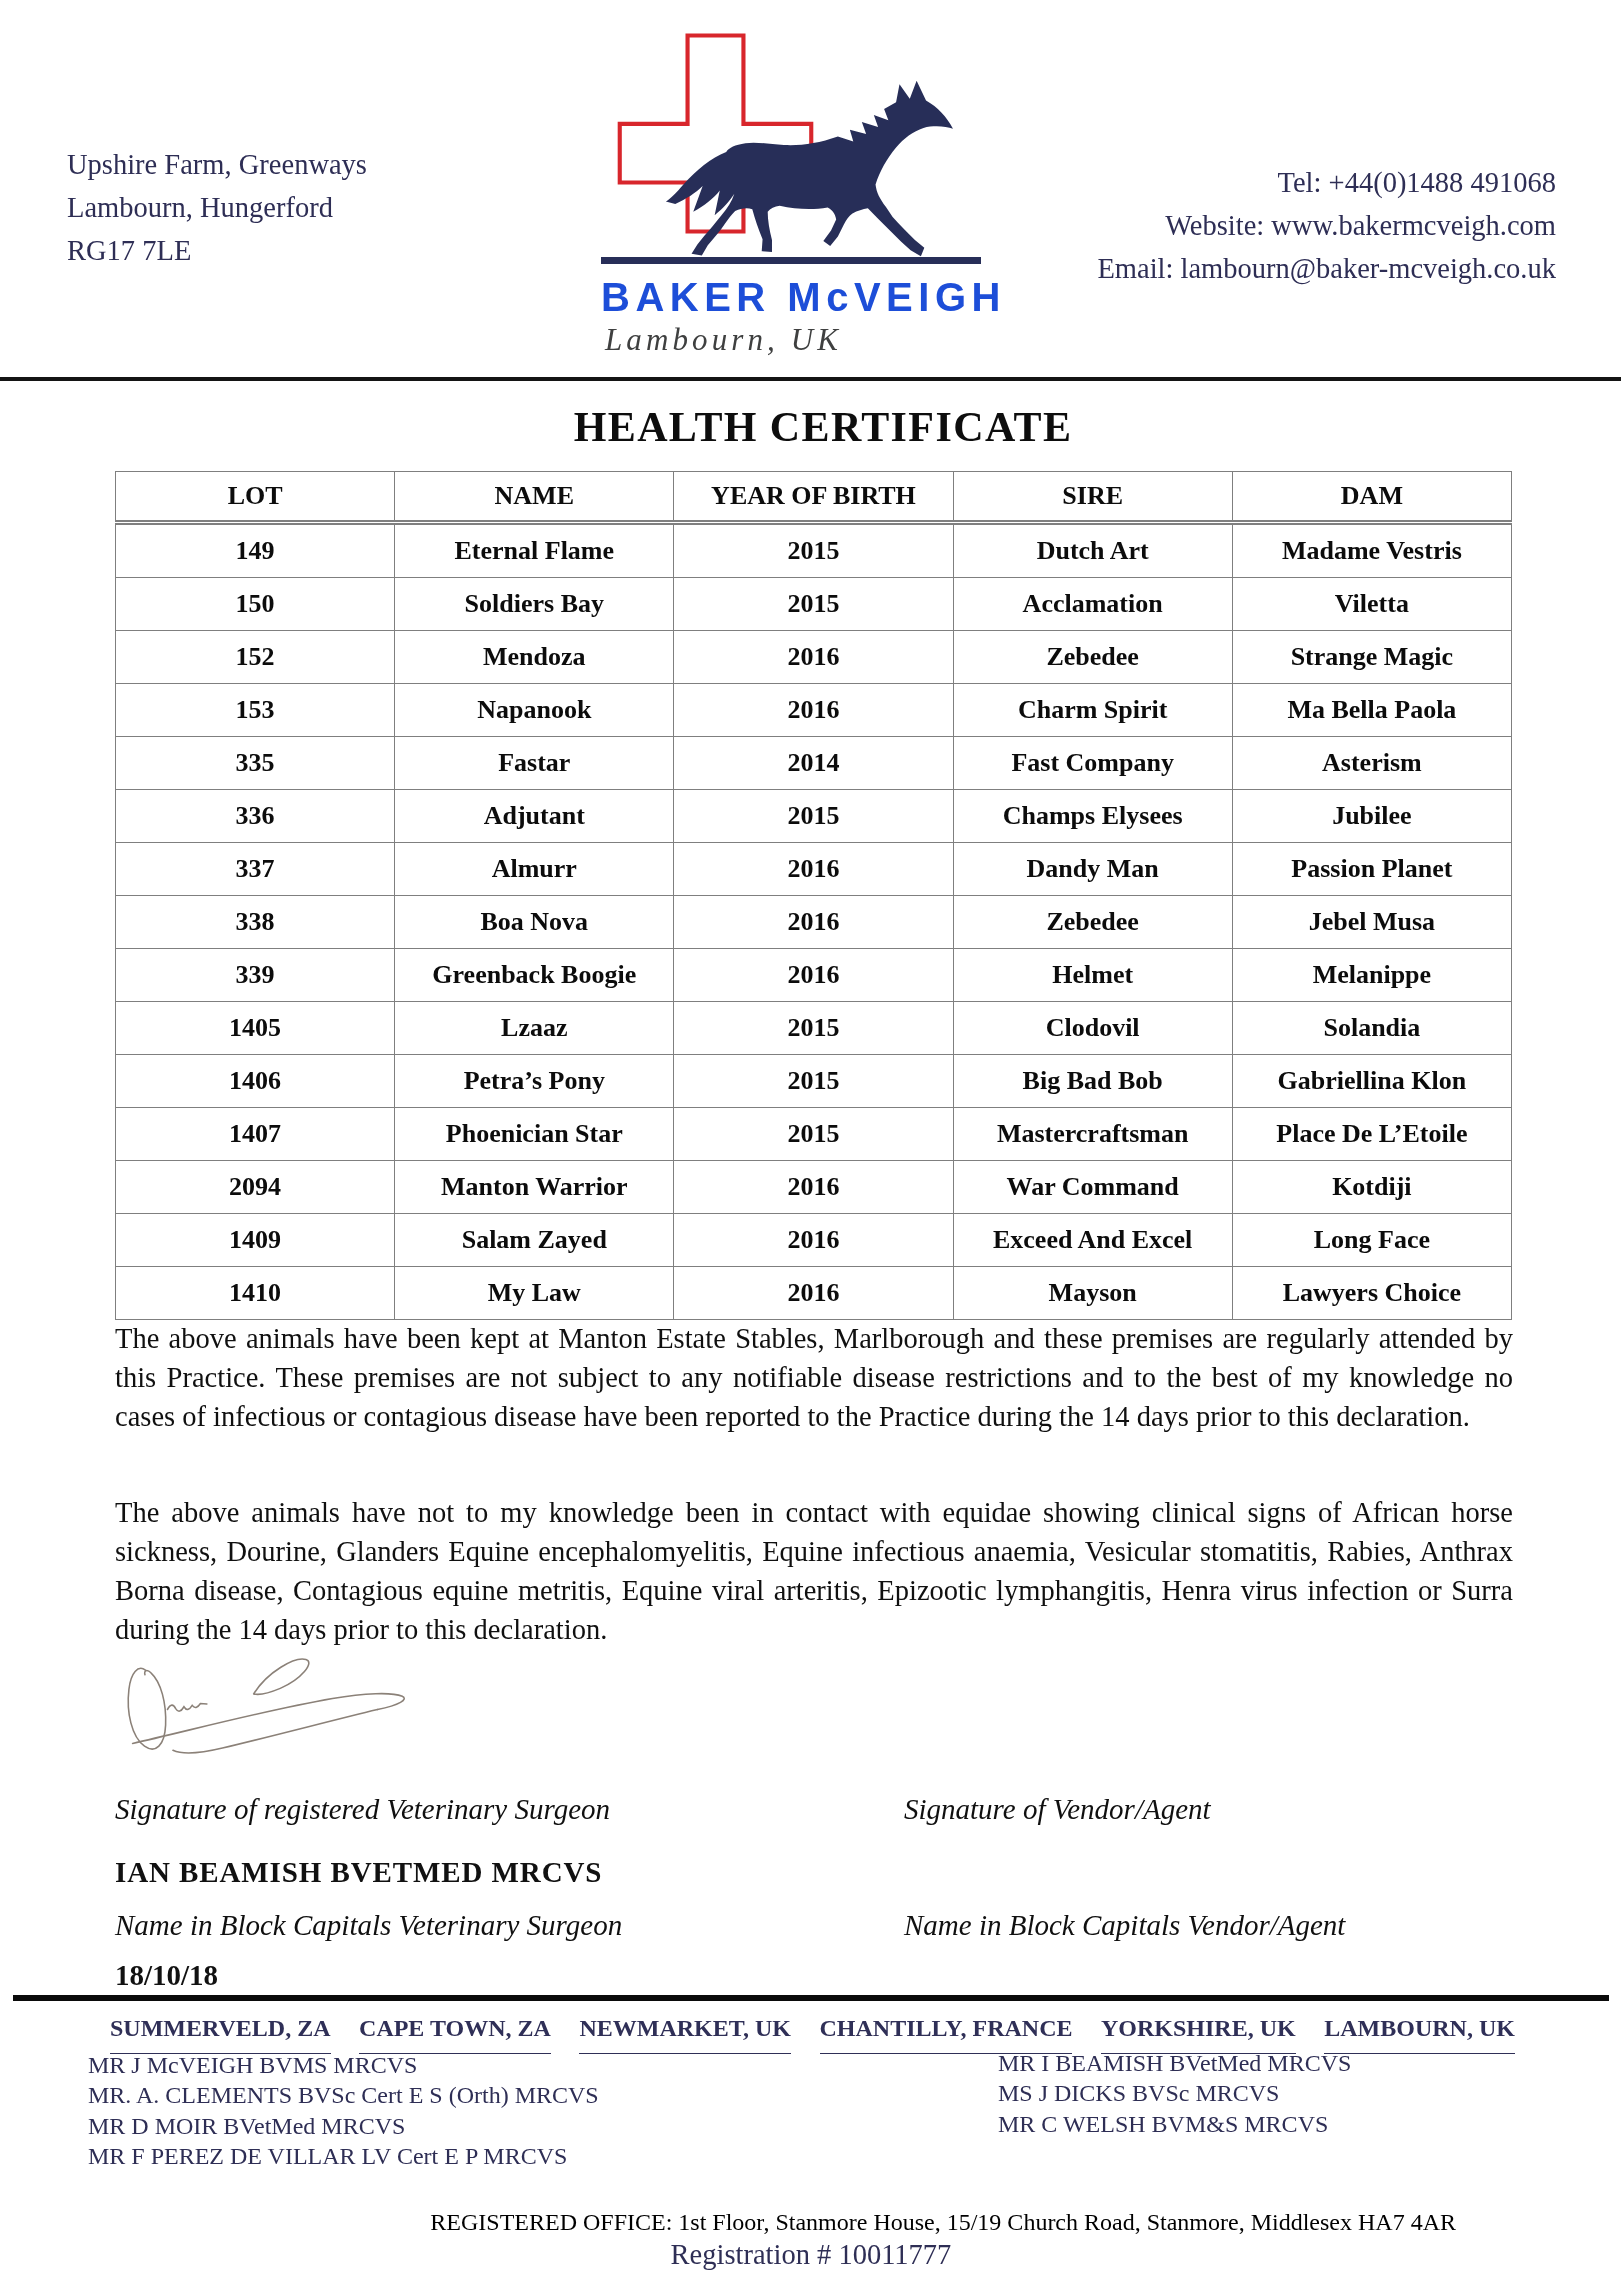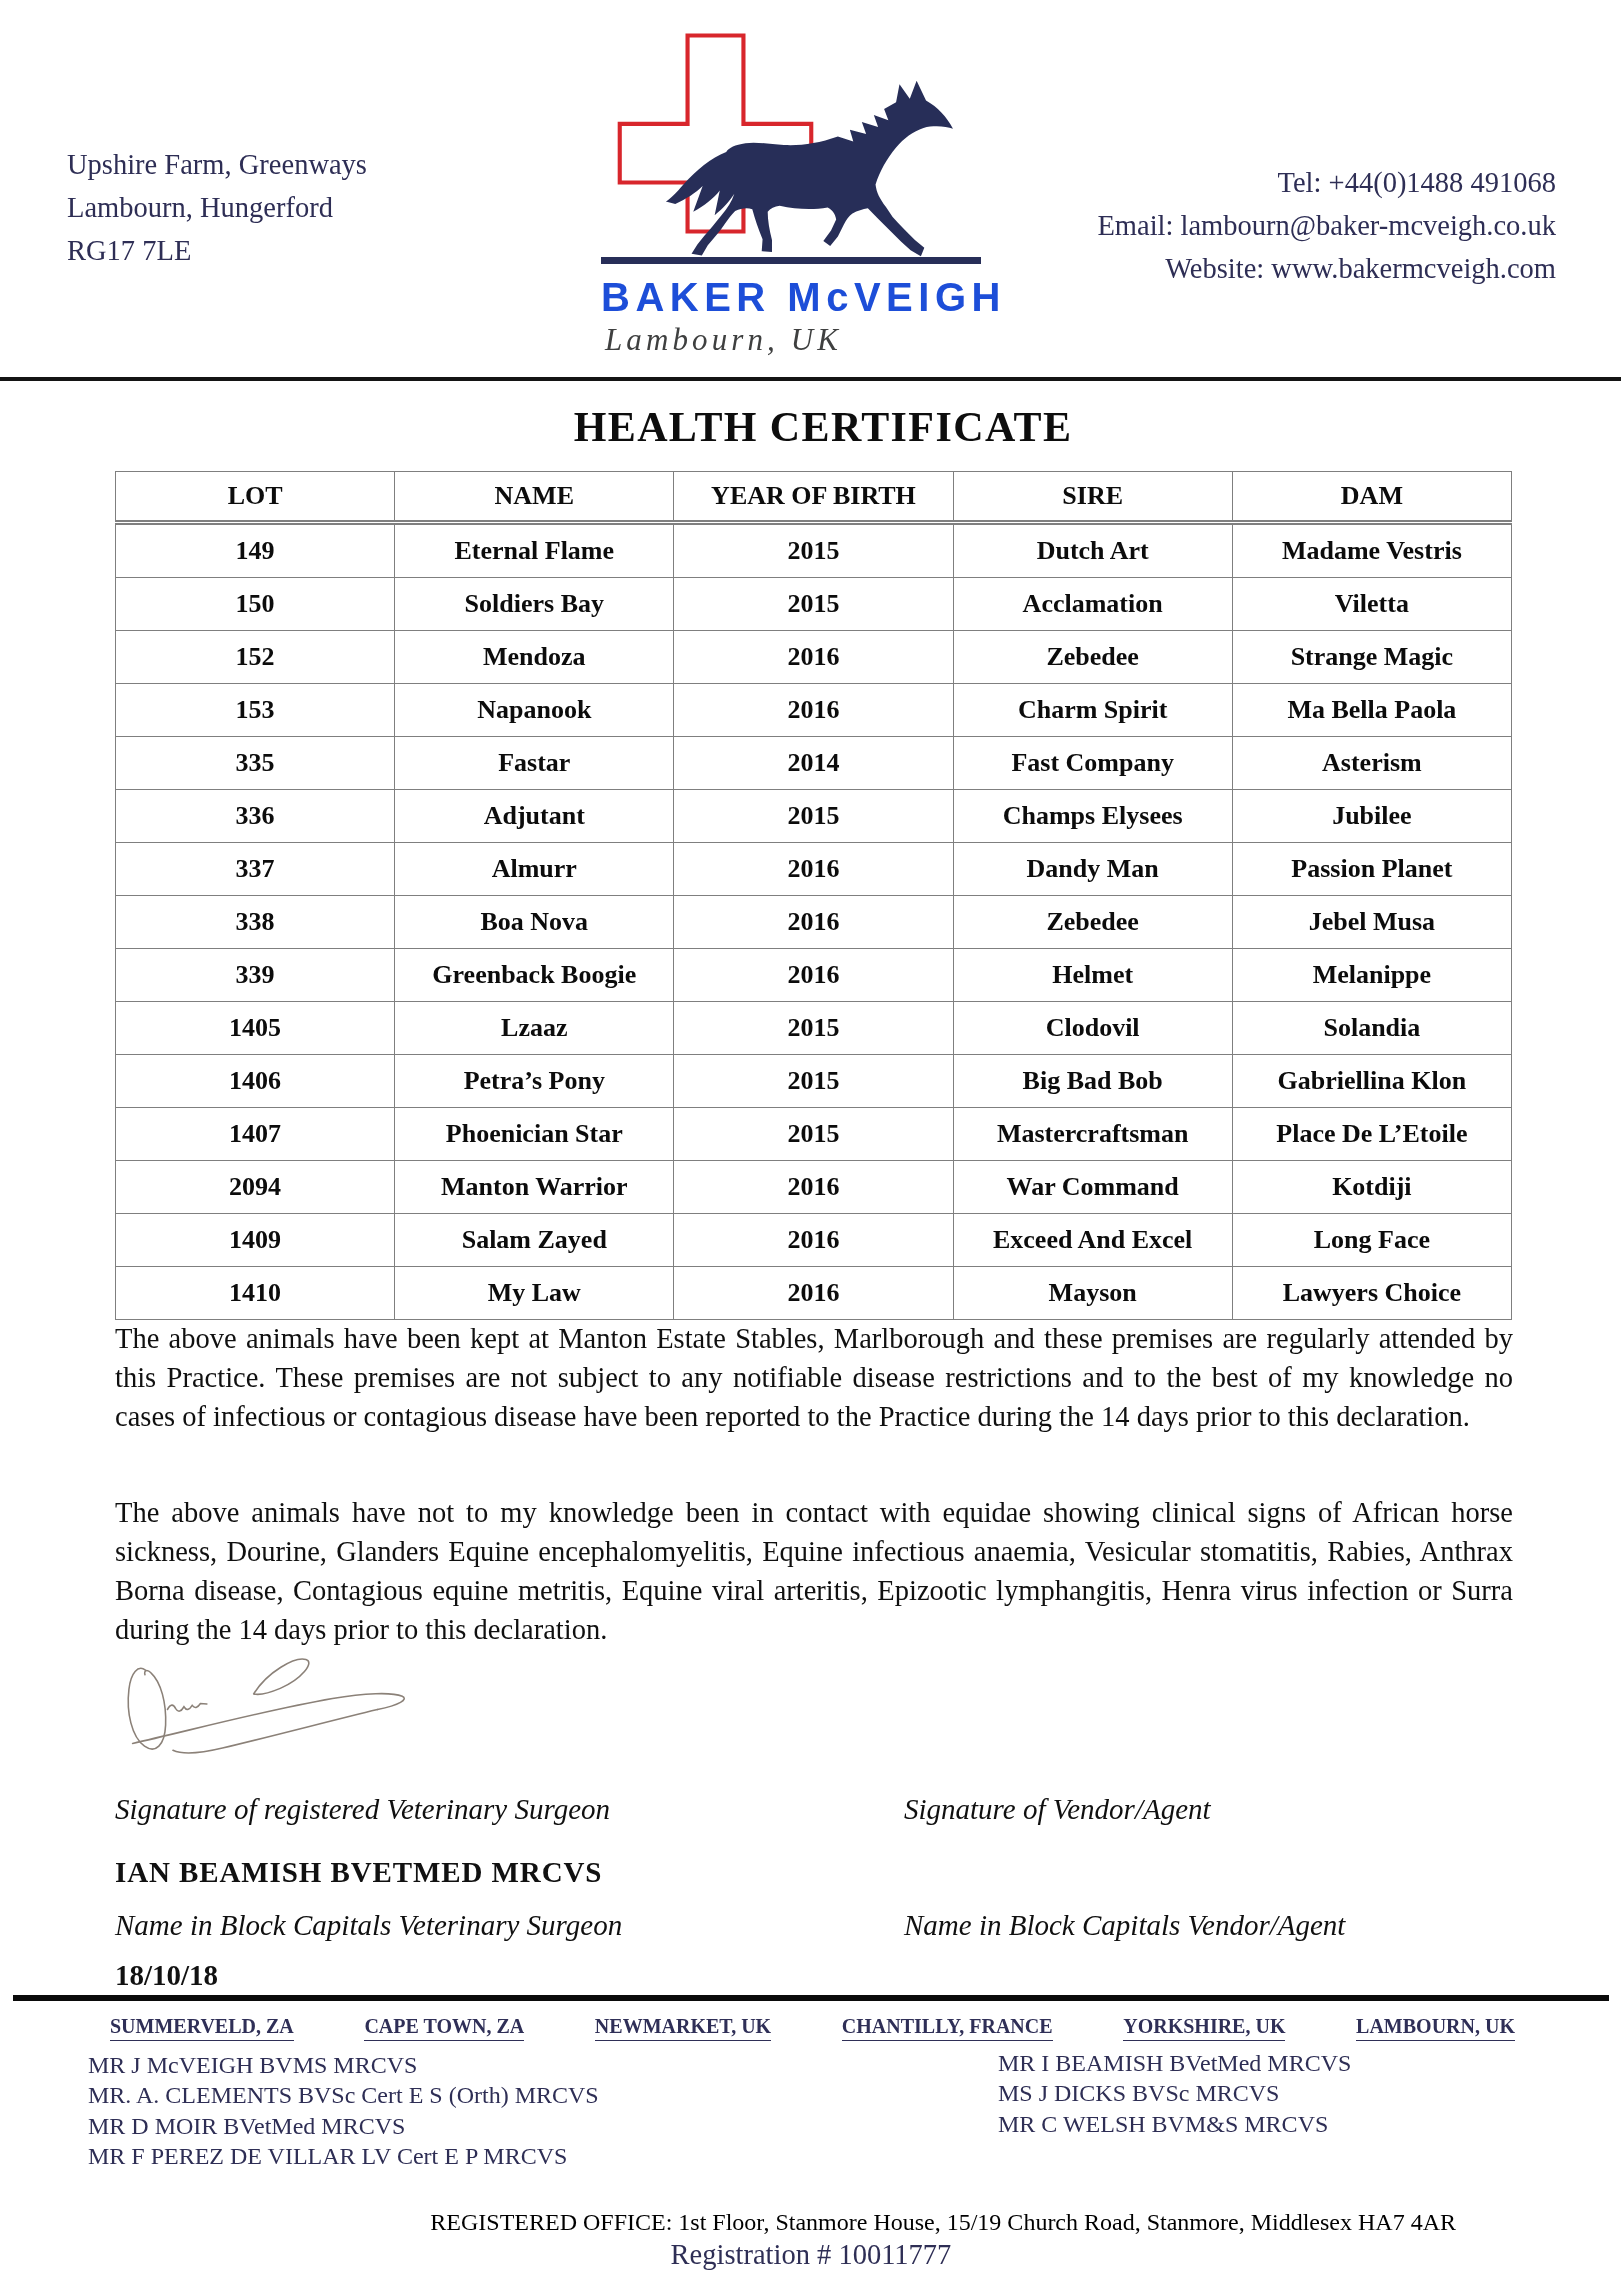--- a/index.html
+++ b/index.html
@@ -41,44 +41,44 @@
   .sig-vet{left:115px;top:1793px;}
   .sig-vendor{left:904px;top:1793px;}
   .vet-name{left:115px;top:1856px;font-size:29px;font-weight:bold;letter-spacing:0.9px;white-space:nowrap;}
   .block-vet{left:115px;top:1909px;}
   .block-vendor{left:904px;top:1909px;}
   .cert-date{left:115px;top:1959px;font-size:29px;font-weight:bold;}
 
   
   .footer-rule{left:13px;top:1995px;width:1596px;height:6px;background:#0a0a0a;}
   .locations{left:110px;top:2015px;width:1405px;display:flex;justify-content:space-between;}
-  .locations .loc{font-size:20px;font-weight:bold;color:#2f2f57;border-bottom:1.4px solid #2f2f57;
-      padding-bottom:2px;white-space:nowrap;}
+  .locations .loc{font-size:24px;font-weight:bold;color:#2f2f57;border-bottom:1.4px solid #2f2f57;
+      padding-bottom:11px;white-space:nowrap;}
   .staff{list-style:none;margin:1px;padding:0;font-size:24px;color:#2e2e55;}
   .staff li{margin:0 0 6.4px 0;line-height:24px;white-space:nowrap;}
   .staff-left{left:87px;top:2052px;}
   .staff-right{left:997px;top:2050px;}
   .reg-office{left:0;top:2209px;width:1456px;text-align:right;font-size:24px;color:#000000;}
   .reg-num{left:0;top:2239px;width:1622px;text-align:center;font-size:28.5px;color:#2e2e55;}
 </style>
 </head>
 <body>
 
 <div class="abs address">
 
 <div>Upshire Farm, Greenways</div>
     <div>Lambourn, Hungerford</div>
     <div>RG17 7LE</div>
   </div>
 
 <div class="abs contact">
 
 <div>Tel: +44(0)1488 491068</div>
+    <div>Website: www.bakermcveigh.com</div>
     <div>Email: lambourn@baker-mcveigh.co.uk</div>
-    <div>Website: www.bakermcveigh.com</div>
   </div>
 
 <svg class="abs cross-svg" viewBox="0 0 430 438" xmlns="http://www.w3.org/2000/svg">
   <path d="M154 5 H276 V198 H424 V326 H276 V433 H154 V326 H6 V198 H154 Z" fill="#ffffff" stroke="#d8262c" stroke-width="9"></path>
 </svg>
 
 <svg class="abs horse-svg" viewBox="0 0 690 430" xmlns="http://www.w3.org/2000/svg">
   <path fill="#272e58" d="M685 128
     C670 100 650 78 622 62
     L600 16 L584 58 L560 24 L552 66

